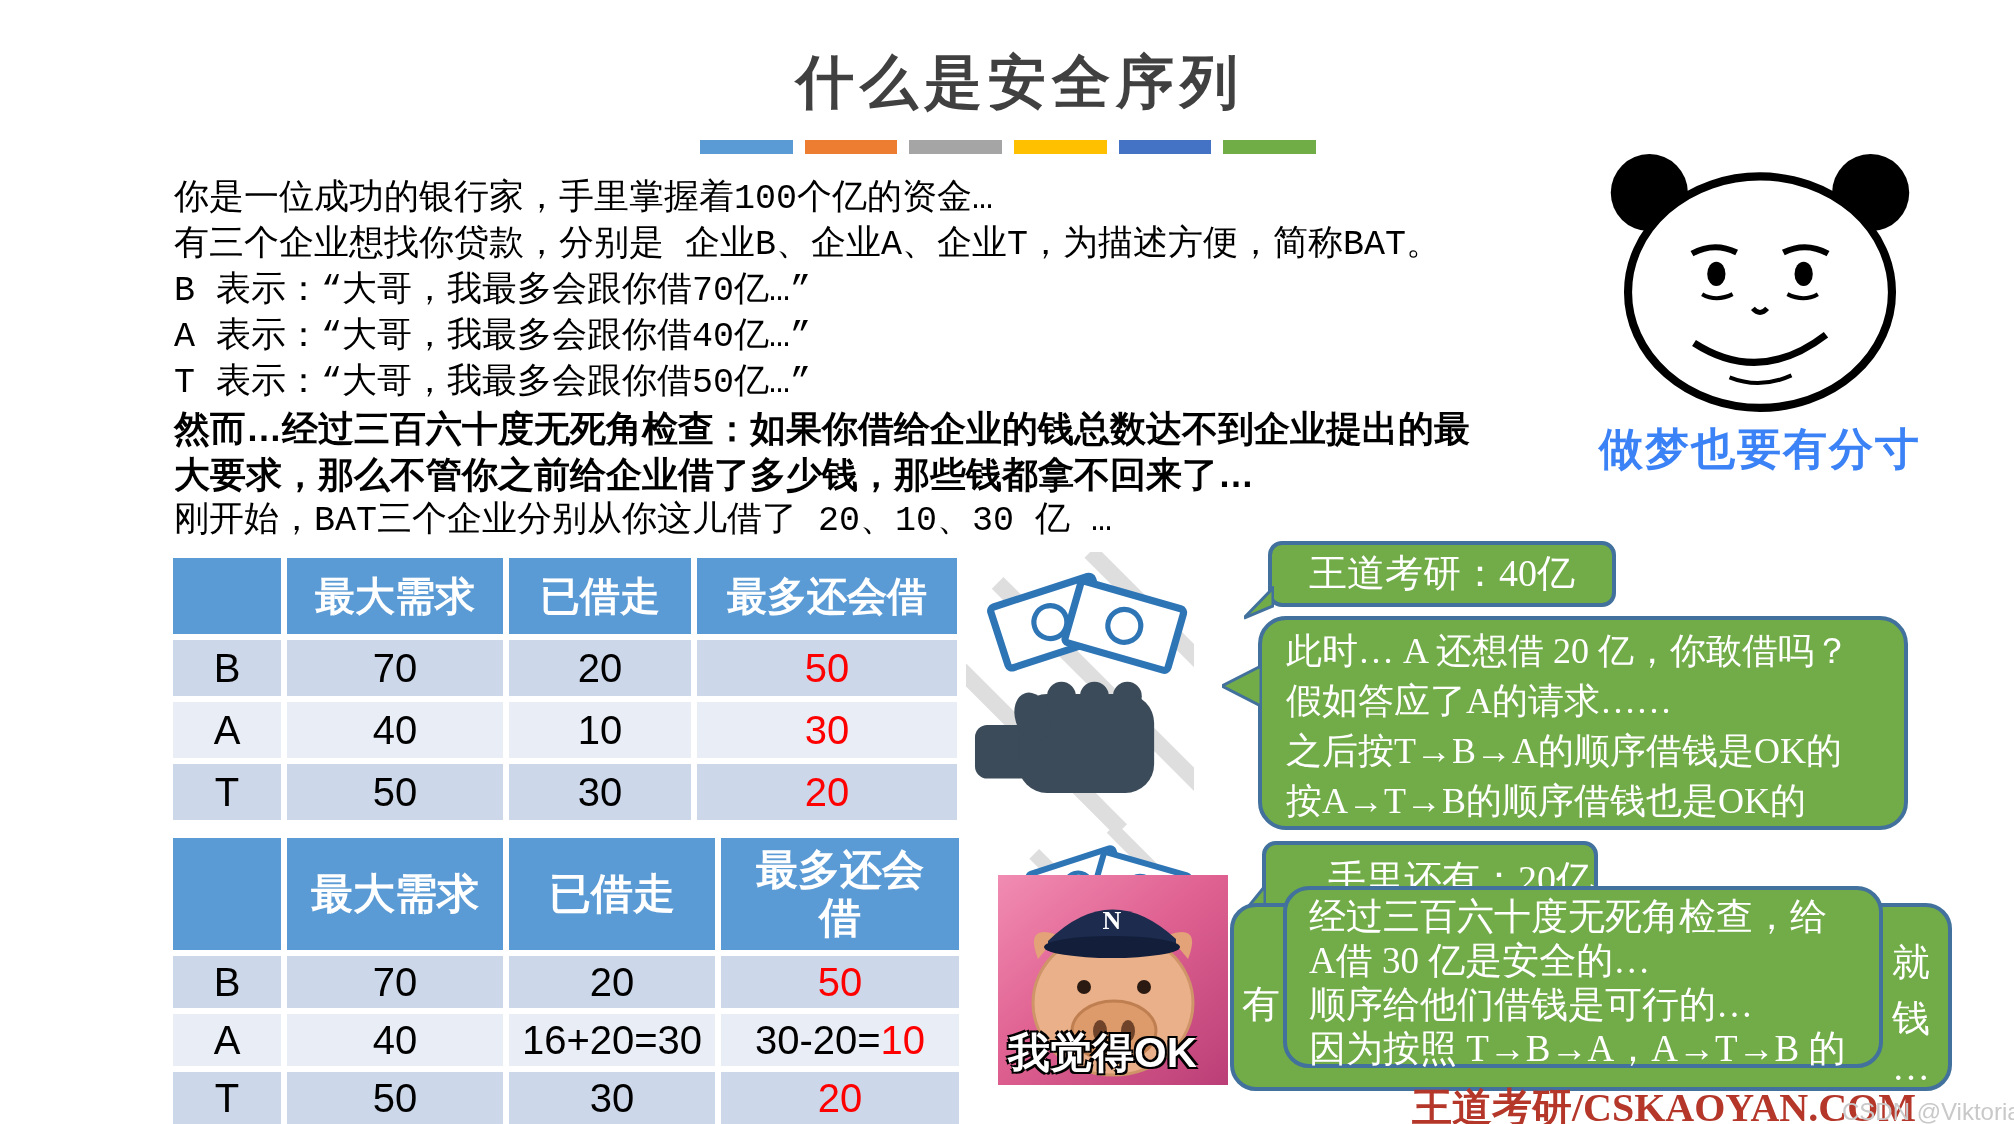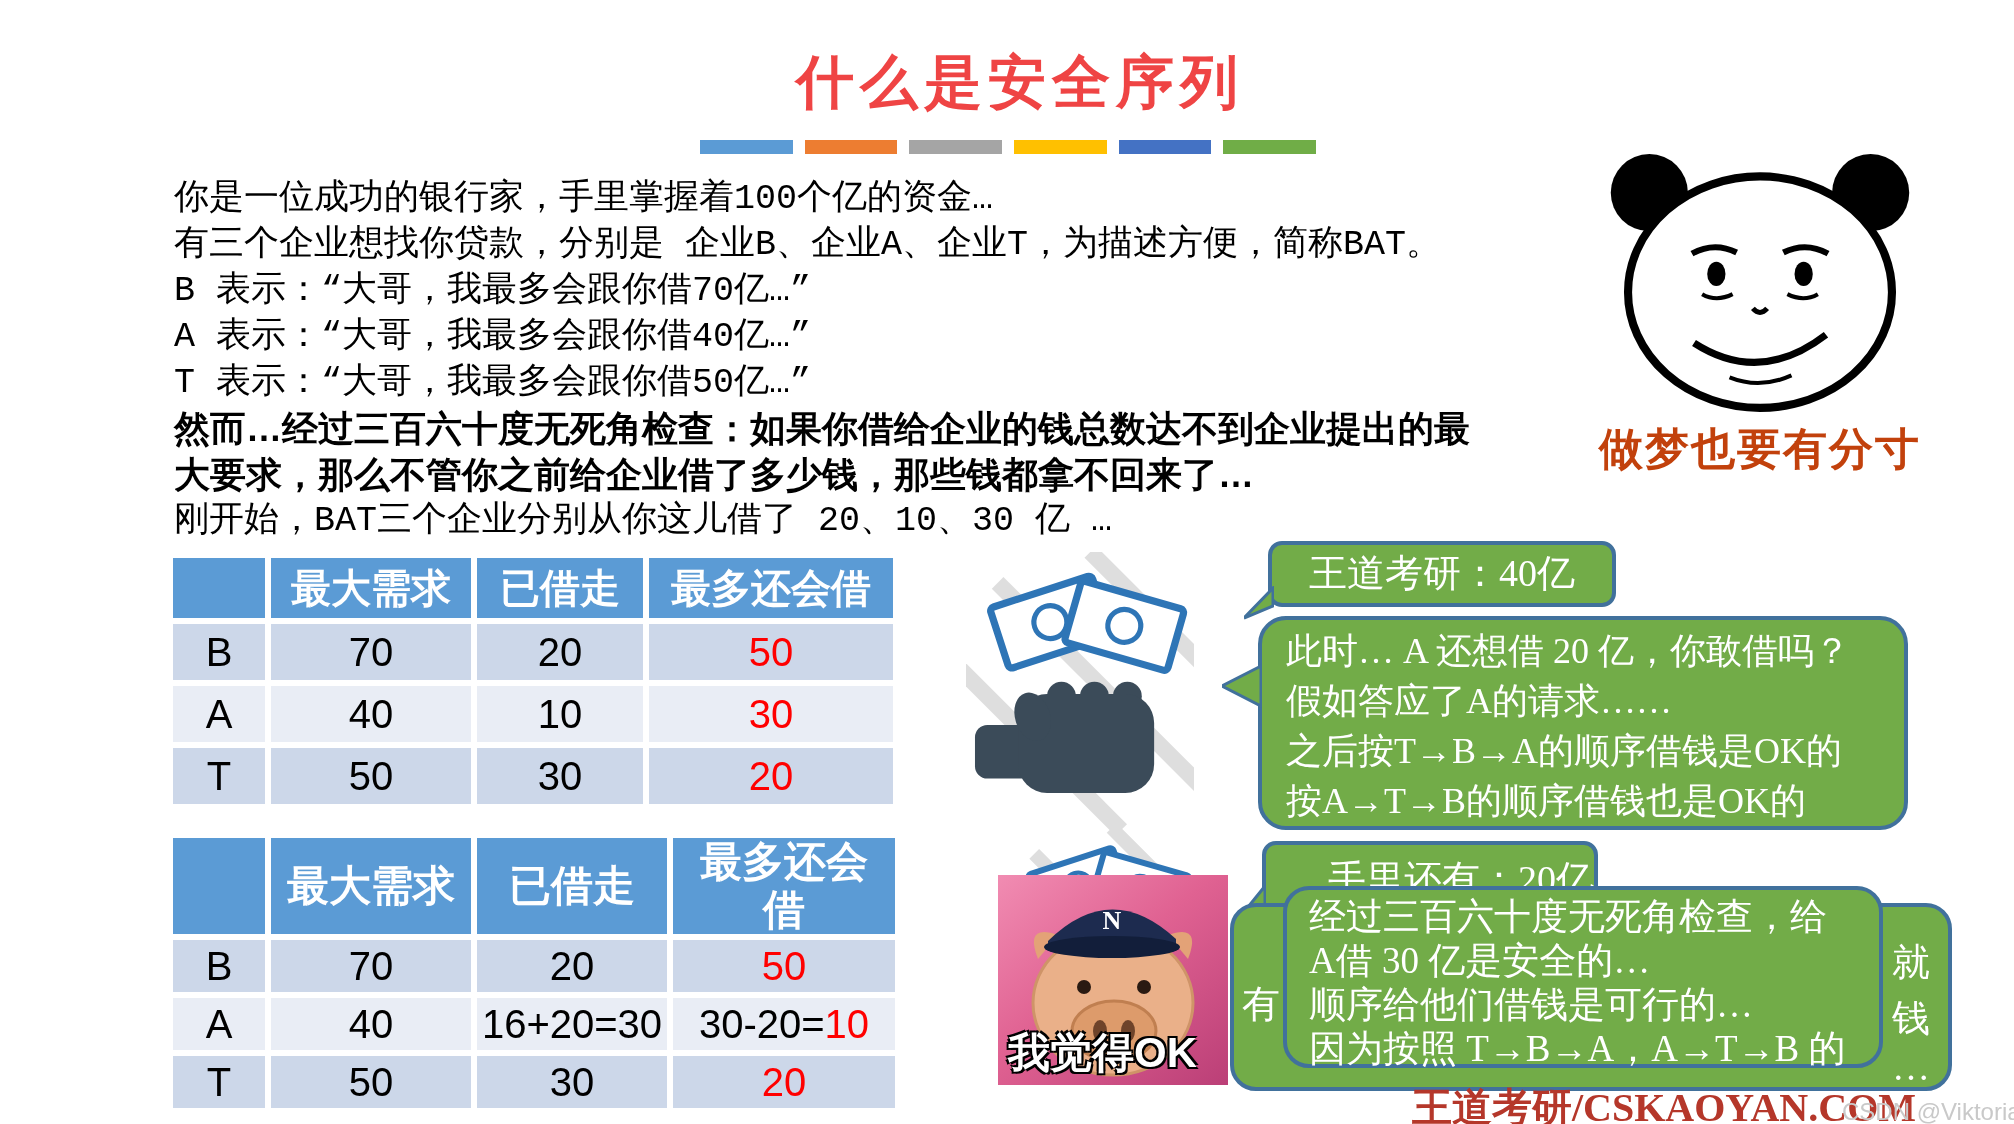--- a/index.html
+++ b/index.html
@@ -1,50 +1,50 @@
 <!DOCTYPE html>
 <html><head>
 <meta charset="utf-8">
 <style>
   html,body{margin:0;padding:0;background:#888;}
   .slide{position:relative;width:2014px;height:1124px;background:#fff;overflow:hidden;
          font-family:"Liberation Serif",serif;color:#000;}
 
   .title{position:absolute;left:650px;top:44px;width:740px;margin:0;text-align:center;
-         font-size:58px;font-weight:bold;letter-spacing:6px;color:#ef4444;}
+         font-size:58px;font-weight:bold;letter-spacing:6px;color:#404040;}
 
   .bars{position:absolute;left:700px;top:140px;width:616px;height:14px;display:flex;gap:12px;}
   .bar{flex:1;height:14px;}
 
   .intro{position:absolute;left:174px;top:176px;width:1420px;font-size:35px;line-height:46px;}
   .iline{white-space:nowrap;font-family:Liberation Mono, monospace;}
   .iline.bold{font-family:"Liberation Sans",sans-serif;font-weight:bold;font-size:36px;}
 
   table.gtable{position:absolute;border-collapse:separate;border-spacing:6px;
         font-family:"Liberation Sans",sans-serif;text-align:center;}
-  .gtable th{background:#5b9bd5;color:#fff;font-weight:bold;padding:0;}
+  .gtable th{background:#5b9bd5;color:#fff;font-weight:bold;padding:8px;}
   .gtable tbody tr:nth-child(odd) td{background:#ccd7e9;}
   .gtable tbody tr:nth-child(even) td{background:#e9edf5;}
   .gtable td{padding:0;}
   .red{color:#ff0000;}
 
   .t1{left:167px;top:552px;font-size:40px;}
   .t1 th{height:60px;font-size:40px;}
   .t1 td{height:56px;}
   .t1 .c0{width:92px;}.t1 .c1{width:200px;}.t1 .c2{width:166px;}.t1 .c3{width:244px;}
 
   .t2{left:167px;top:832px;font-size:40px;}
   .t2 th{height:96px;font-size:42px;line-height:48px;}
   .t2 td{height:52px;}
   .t2 .c0{width:92px;}.t2 .c1{width:200px;}.t2 .c2{width:190px;}.t2 .c3{width:222px;}
   .wrapnarrow{display:inline-block;max-width:185px;line-height:48px;}
 
   .panda{position:absolute;left:1592px;top:148px;width:336px;text-align:center;}
   .panda-caption{margin-top:0px;font-family:"Liberation Sans",sans-serif;font-weight:bold;
-                 font-size:44px;letter-spacing:2px;color:#c2410c;}
+                 font-size:44px;letter-spacing:2px;color:#3b82f6;}
 
   .hand1{position:absolute;left:966px;top:552px;width:228px;height:278px;}
   .hand2{position:absolute;left:1008px;top:828px;width:190px;height:232px;z-index:1;}
 
   .bubble{position:absolute;background:#72ac48;border:4px solid #41719c;color:#fff;
           box-sizing:border-box;font-family:"Liberation Serif",serif;}
   .b40{left:1268px;top:541px;width:348px;height:66px;border-radius:14px;
        font-size:38px;line-height:56px;text-align:center;z-index:2;}
   .bmain{left:1258px;top:616px;width:650px;height:214px;border-radius:28px;
          font-size:36px;line-height:50px;padding:6px 24px;z-index:2;}

